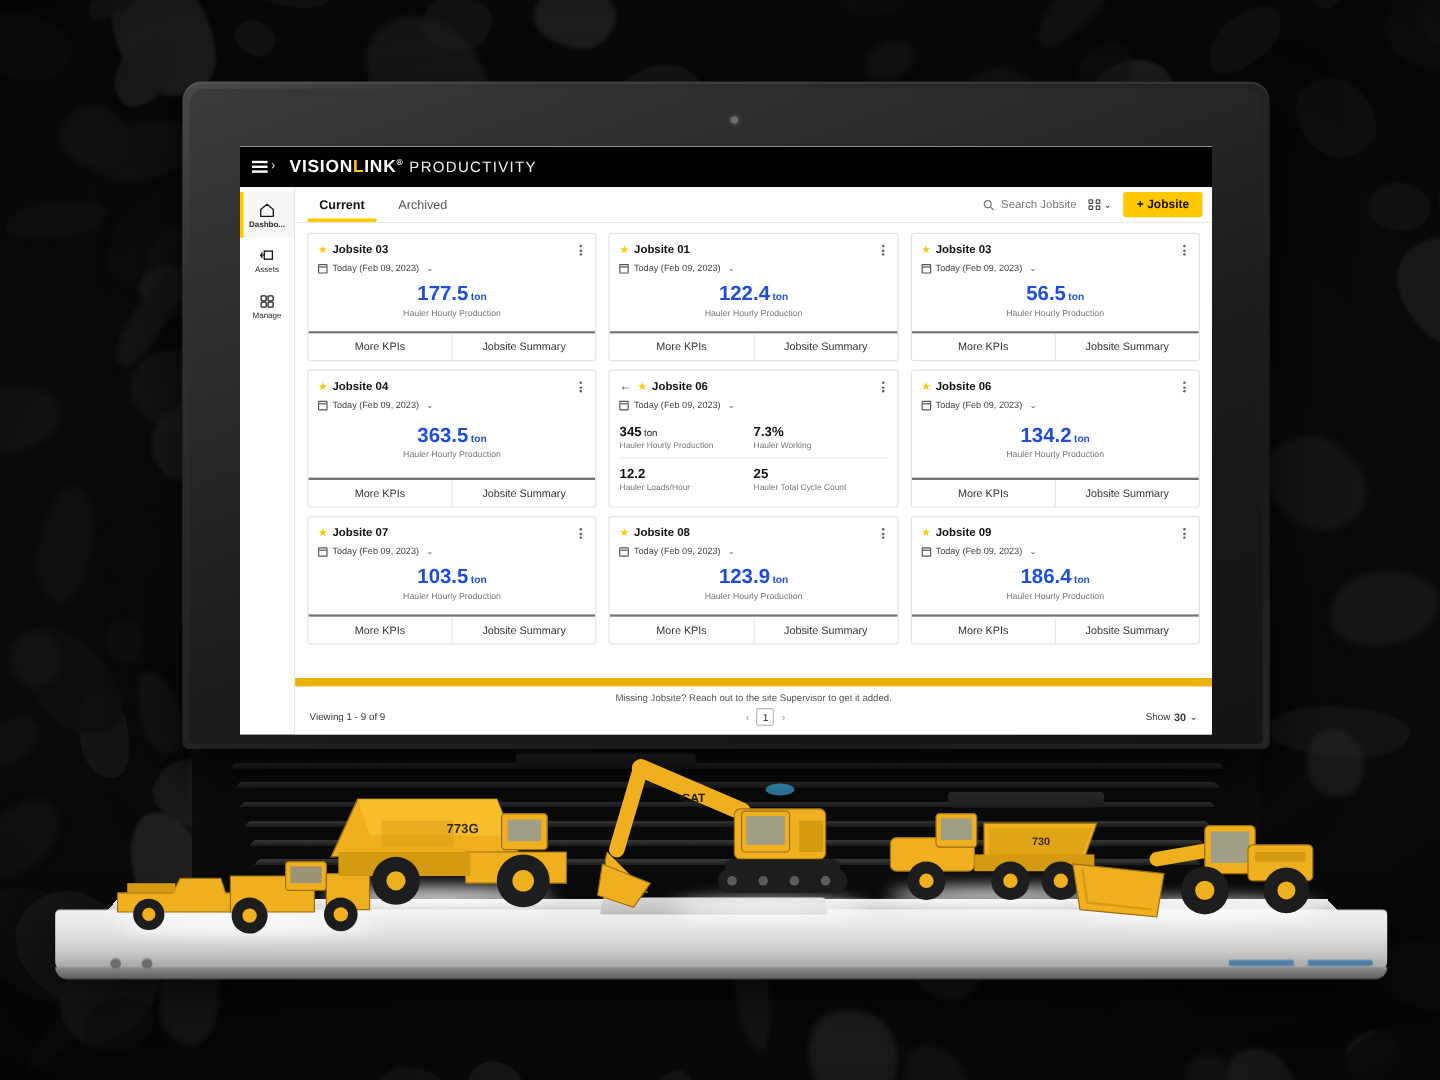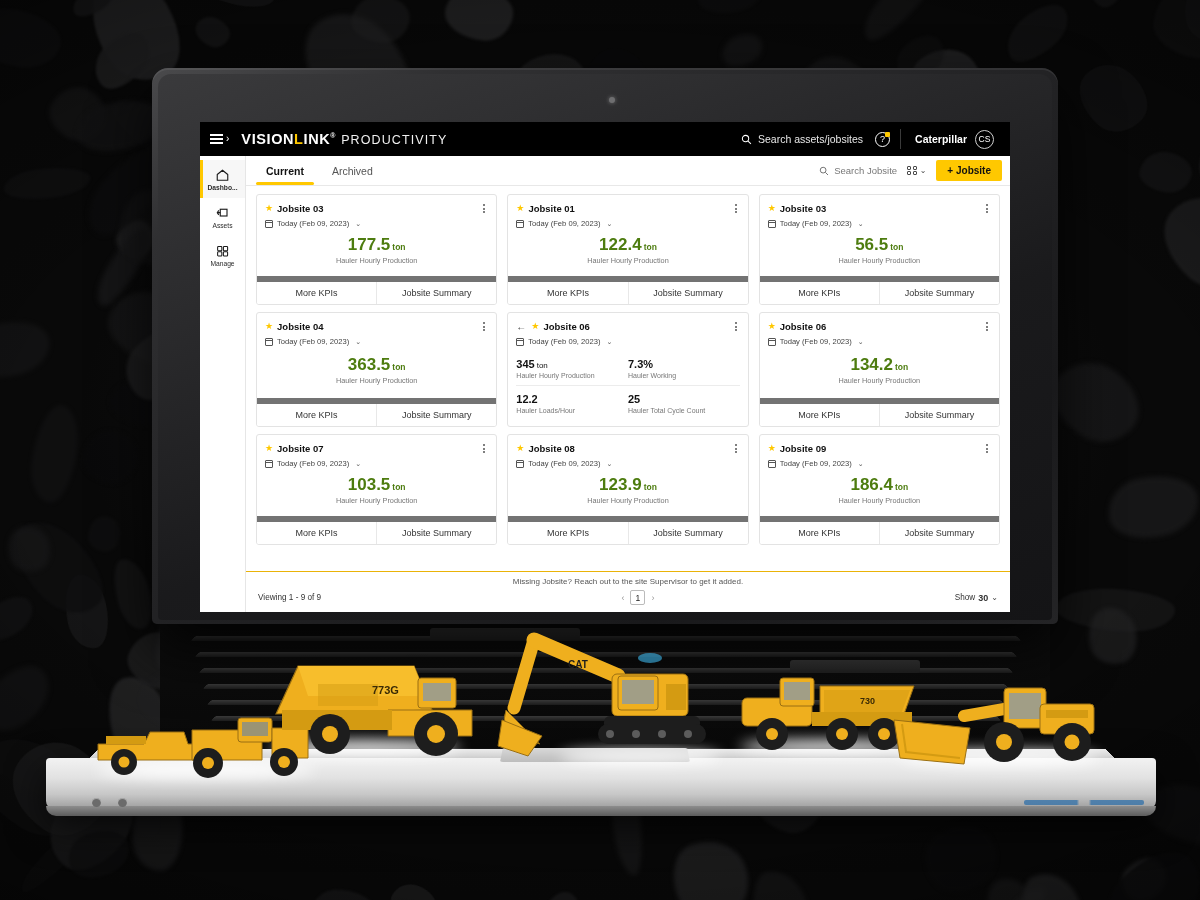--- a/index.html
+++ b/index.html
@@ -187,39 +187,39 @@
   .kebab { margin-left:auto; display:flex; flex-direction:column; gap:1.6px; cursor:pointer;
     padding:2px 3px; }
   .kebab i { display:block; width:2px; height:2px; border-radius:50%; background:#555; }
   .card-date { display:flex; align-items:center; gap:4px; margin-top:4px; font-size:7.6px; color:#444; }
   .cal-ic { width:8px; height:8px; border:1px solid #555; border-radius:1px; position:relative; }
   .cal-ic::before { content:""; position:absolute; top:1.3px; left:0; right:0; height:1px; background:#555; }
   .date-chev { font-size:7px; color:#555; margin-left:2px; }
 
   .card-kpi { flex:1; display:flex; flex-direction:column; align-items:center;
     justify-content:center; padding:3px 0 11px 0; }
-  .kpi-val { font-size:17px; font-weight:bold; color:#4d7c0f; line-height:1.05; }
+  .kpi-val { font-size:17px; font-weight:bold; color:#1d4ed8; line-height:1.05; }
   .kpi-val .unit { font-size:8.5px; font-weight:bold; margin-left:2px; }
   .kpi-lbl { font-size:7.3px; color:#777; margin-top:2px; }
 
-  .card-foot { display:flex; border-top:6px solid #737373; }
+  .card-foot { display:flex; border-top:2px solid #737373; }
   .foot-btn { flex:1; text-align:center; padding:6px 0; font-size:9px; color:#333;
     cursor:pointer; background:#fff; }
   .foot-btn + .foot-btn { border-left:1px solid #e8e8e8; }
 
   
   .card.multi .kpi-grid { display:grid; grid-template-columns:1fr 1fr; padding:0 8px 6px 8px; }
   .card.multi .kpi-cell { padding:7px 0 6px 0; }
   .card.multi .kpi-cell.brdr { border-top:1px solid #ececec; }
   .card.multi .m-val { font-size:11px; font-weight:bold; color:#111; }
   .card.multi .m-val .unit { font-size:8px; font-weight:normal; margin-left:2px; }
   .card.multi .m-lbl { font-size:7px; color:#777; margin-top:2px; }
 
   
-  .footer { border-top:1px solid #eab308; background:#fff; padding:5px 12px 7px 12px; }
+  .footer { border-top:7px solid #eab308; background:#fff; padding:5px 12px 7px 12px; }
   .footer-note { text-align:center; font-size:8px; color:#555; }
   .footer-row { display:flex; align-items:center; margin-top:4px; }
   .viewing { font-size:8.2px; color:#333; }
   .pager { margin:0 auto; display:flex; align-items:center; gap:6px; }
   .pg-arrow { font-size:9px; color:#999; cursor:pointer; }
   .pg-num { border:1px solid #bbb; border-radius:2px; min-width:15px; height:15px;
     display:flex; align-items:center; justify-content:center; font-size:8.5px; color:#222;
     cursor:pointer; }
   .show-sel { display:flex; align-items:center; gap:3px; font-size:8.2px; color:#333; cursor:pointer; }
   .show-sel b { font-size:9px; }
@@ -433,36 +433,20 @@
               <i></i>
           </span>
           <span class="ham-arrow">›</span>
         </div>
 
         <div class="brand">
           <span class="brand-vl"><span>V</span><span>ISION</span><span class="acc">L</span><span>INK</span><span class="tm">®</span></span>
           <span class="brand-prod">PRODUCTIVITY</span>
         </div>
 
-        <div class="topbar-right">
-          <div class="search-assets">
-            <svg width="11" height="11" viewBox="0 0 16 16">
-              <circle cx="6.6" cy="6.6" r="4.6" fill="none" stroke="#ffffff" stroke-width="1.5"></circle>
-              <line x1="10.2" y1="10.2" x2="14.4" y2="14.4" stroke="#ffffff" stroke-width="1.5"></line>
-            </svg>
-            <span>Search assets/jobsites</span>
-          </div>
-          <span class="help-ic">?</span>
-          <div style="width:10px"></div>
-          <div class="tb-div"></div>
-          <div class="user-area">
-            <span class="user-name">Caterpillar</span>
-            <span class="avatar">CS</span>
-          </div>
-        </div>
       </div>
 
       <div class="body-wrap">
 
         <div class="sidebar">
           <div class="nav-item active">
             <span class="nav-ico">
               <svg width="15" height="14" viewBox="0 0 20 18">
                 <path d="M3 8.4 10 2.6l7 5.8V16H3z" fill="none" stroke="#1b1b1b" stroke-width="1.5" stroke-linejoin="round"></path>
               </svg>

